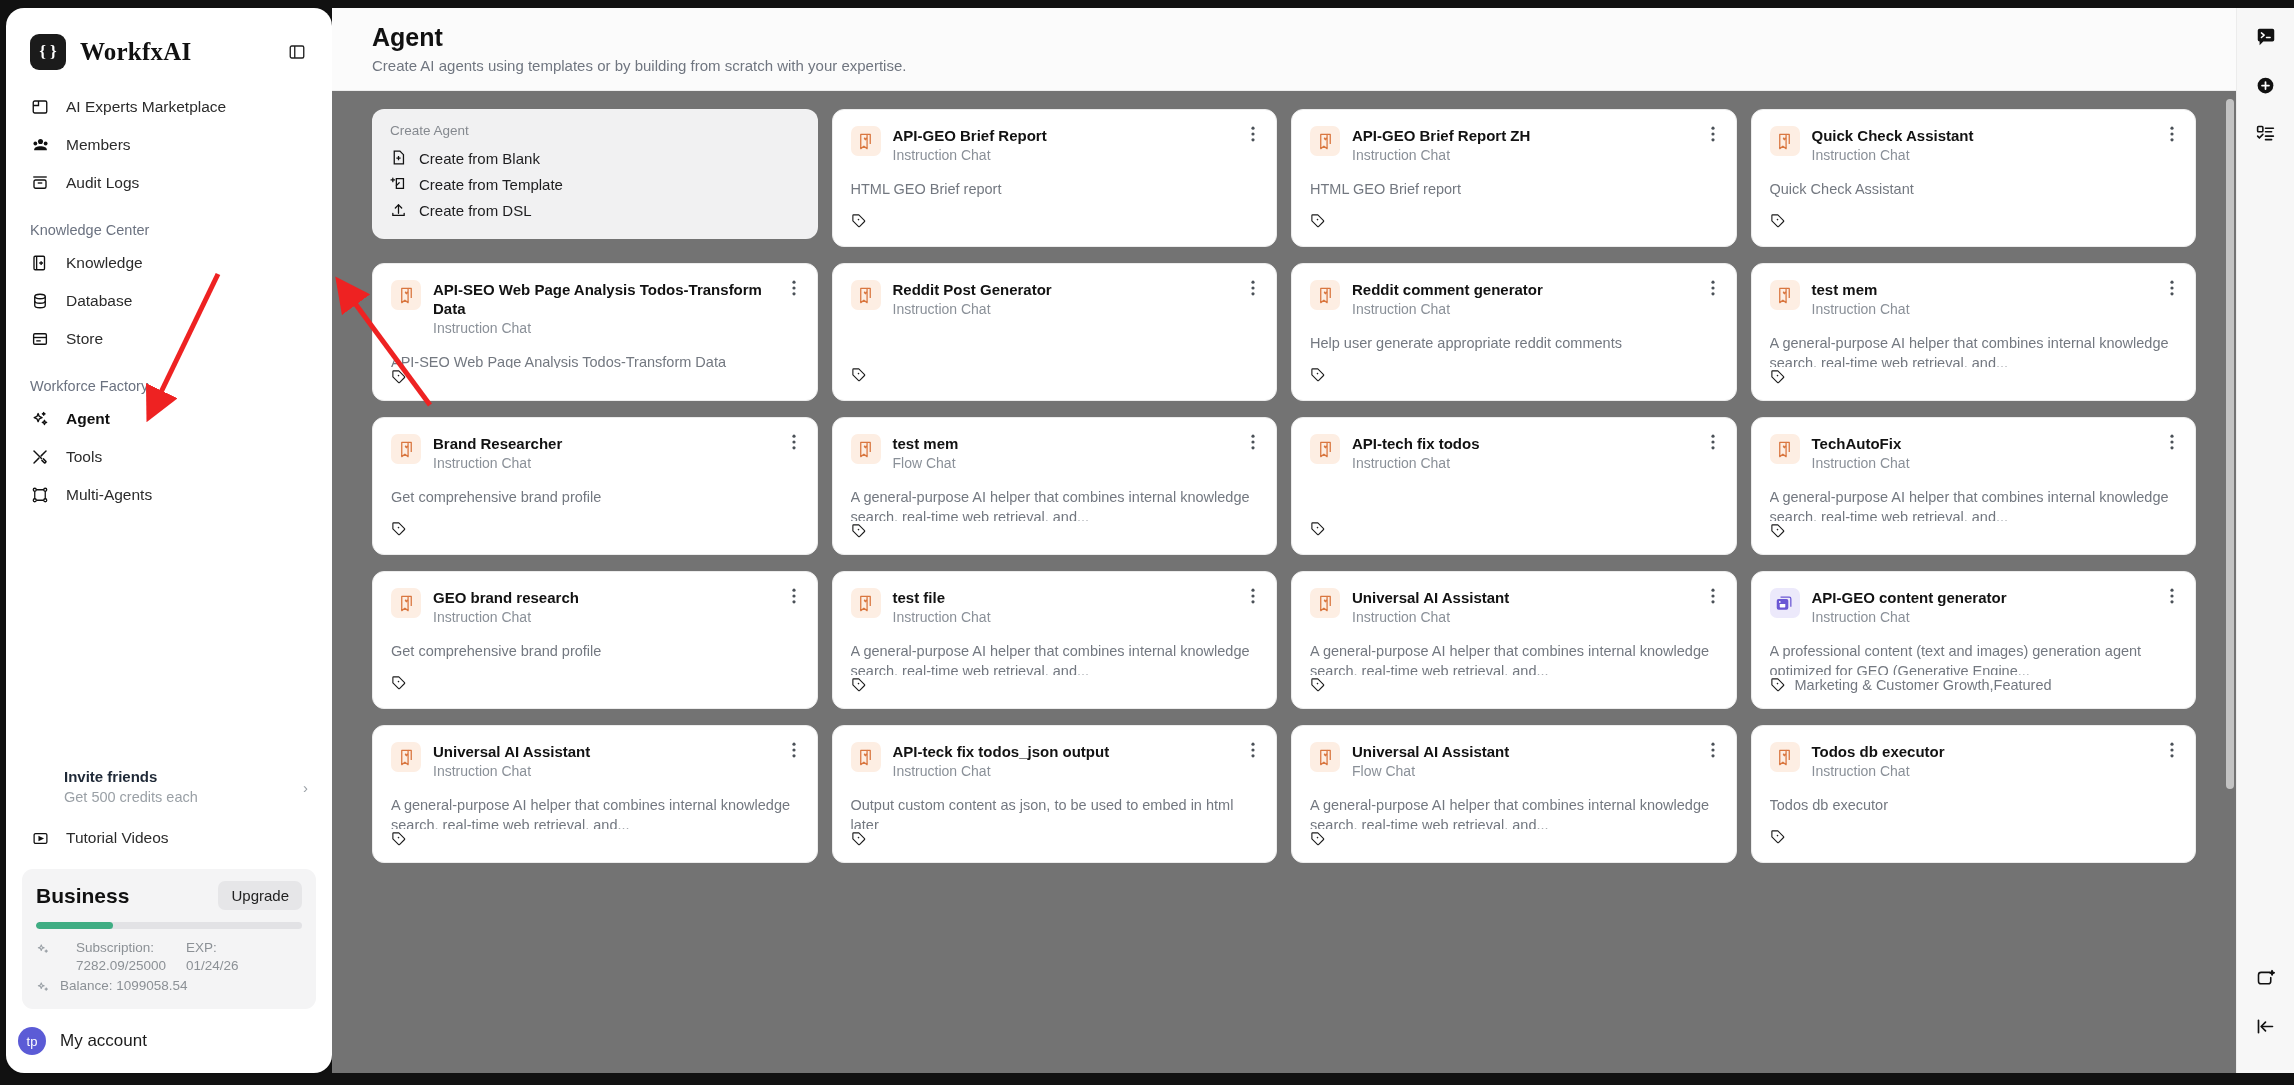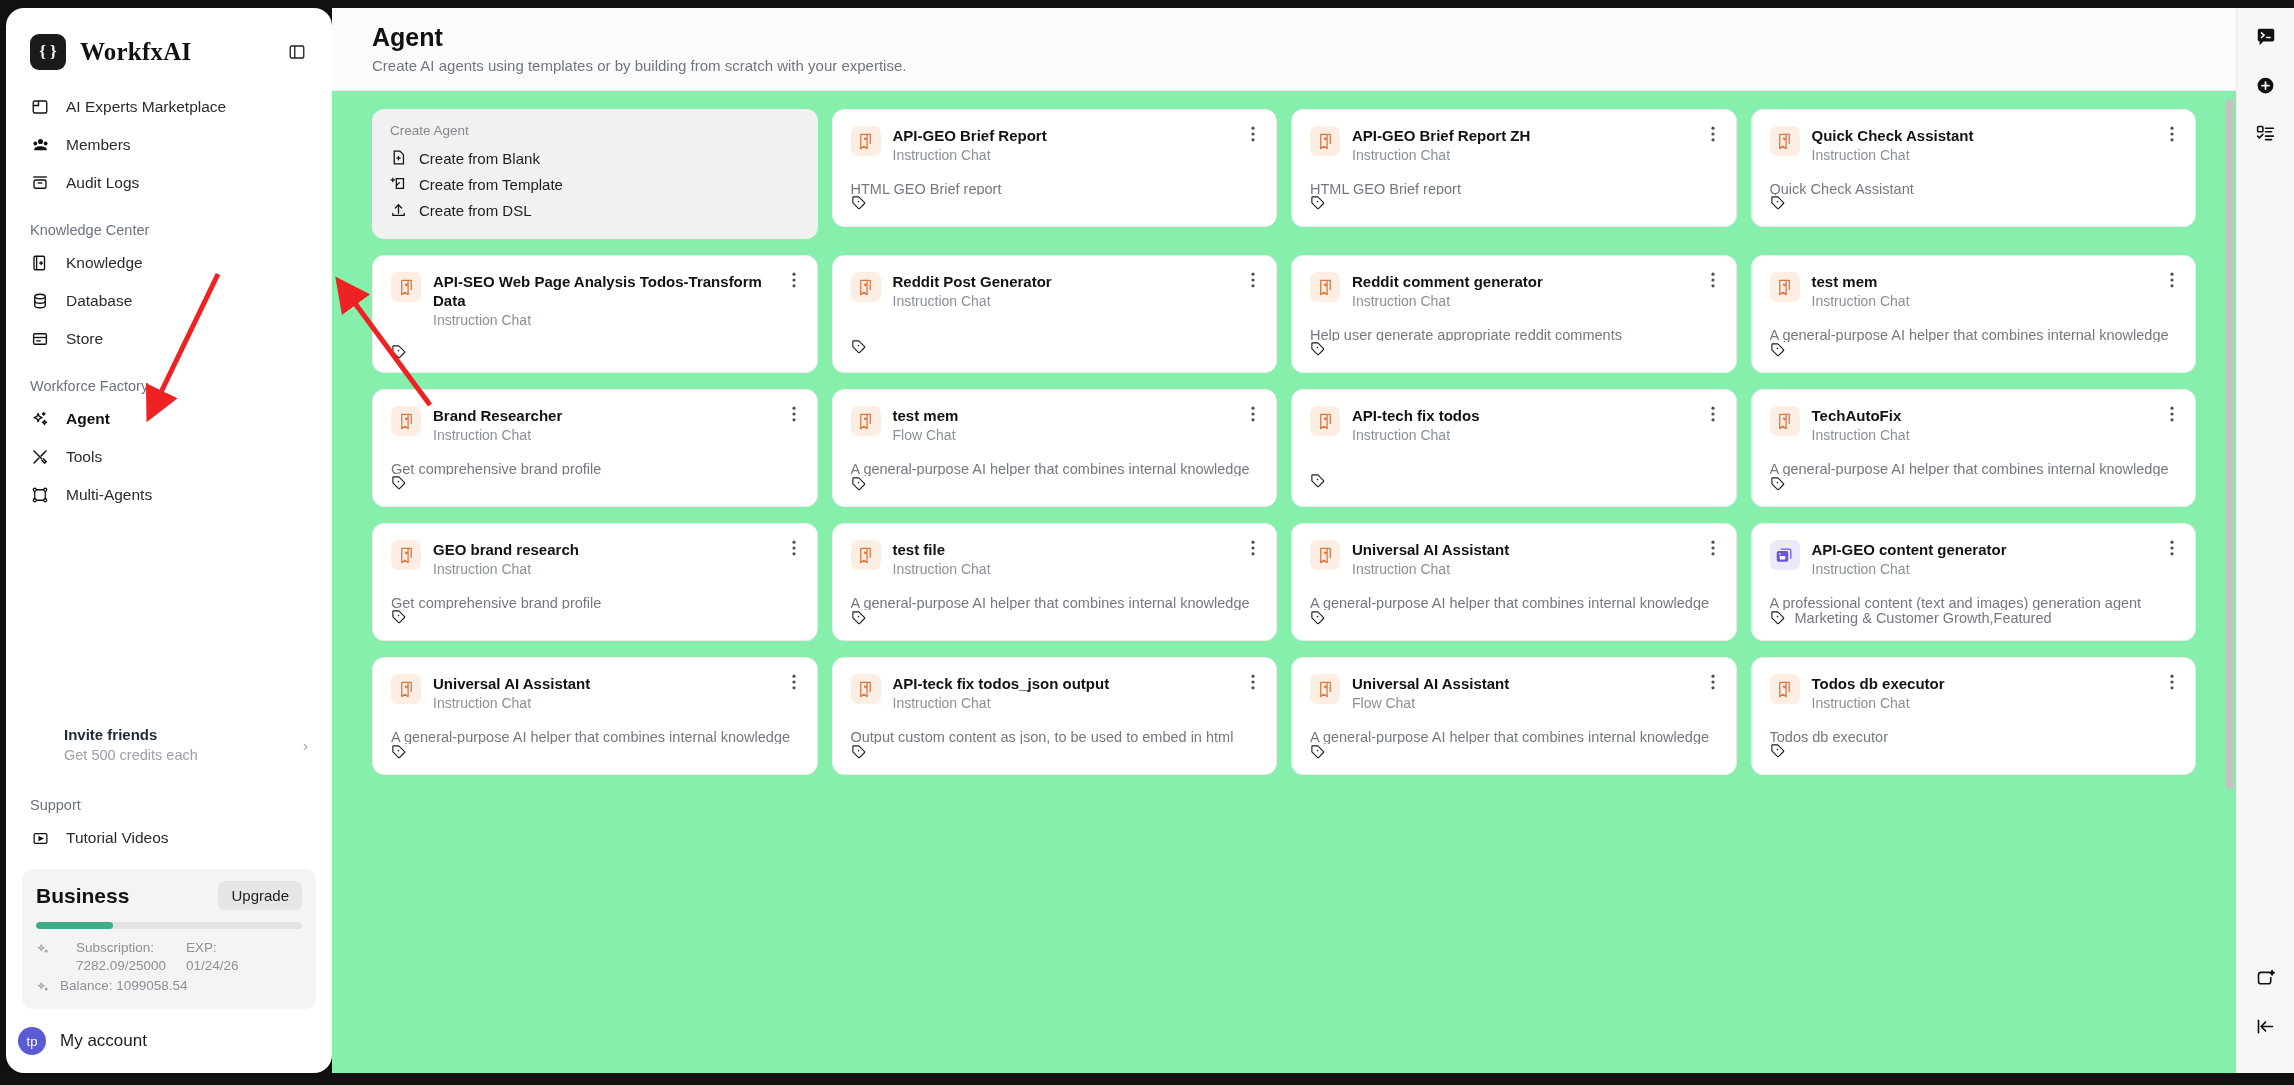--- a/index.html
+++ b/index.html
@@ -133,34 +133,34 @@
     padding: 12px 40px 16px 40px;
     background:#fbfbfb;
     border-bottom: 1px solid #ededed;
   }
   .page-title { font-size: 25px; font-weight:700; color:#111; line-height:34px; }
   .page-sub { font-size: 15px; color:#707680; margin-top: 3px; }
 
   .content {
     flex:1 1 auto; overflow:hidden;
     padding: 18px 40px 8px 40px;
-    background:#86efac;
+    background:#737373;
     position: relative;
   }
   .grid {
     display:grid;
     grid-template-columns: repeat(4, 1fr);
     gap: 16px 14px;
   }
   .card {
     background:#fff;
     border: 1px solid #ececec;
     border-radius: 12px;
     padding: 16px 18px 14px 18px;
-    height: 118px;
+    height: 138px;
     display:flex; flex-direction:column;
     position:relative;
     overflow:hidden;
   }
   .card-head { display:flex; gap: 12px; align-items:flex-start; }
   .card-icon {
     width: 30px; height: 30px; border-radius: 7px;
     display:flex; align-items:center; justify-content:center;
     flex: 0 0 30px;
   }
@@ -363,21 +363,20 @@
 
     <div class="invite">
       <div class="invite-text">
         <div class="invite-title">Invite friends</div>
         <div class="invite-sub">Get 500 credits each</div>
       </div>
       <div class="invite-chev">›</div>
     </div>
 
     <div class="nav">
-      <div class="nav-group-label">Support</div>
 
 
       <div class="nav-item">
         <span class="ico">
           <svg width="17" height="17" viewBox="0 0 24 24" fill="none" stroke="currentColor" stroke-width="1.8">
             <rect x="3" y="5" width="18" height="14" rx="2"></rect>
               <path d="M10 9.5l5 2.5-5 2.5z" fill="currentColor"></path>
           </svg>
         </span>
         <span>Tutorial Videos</span>

